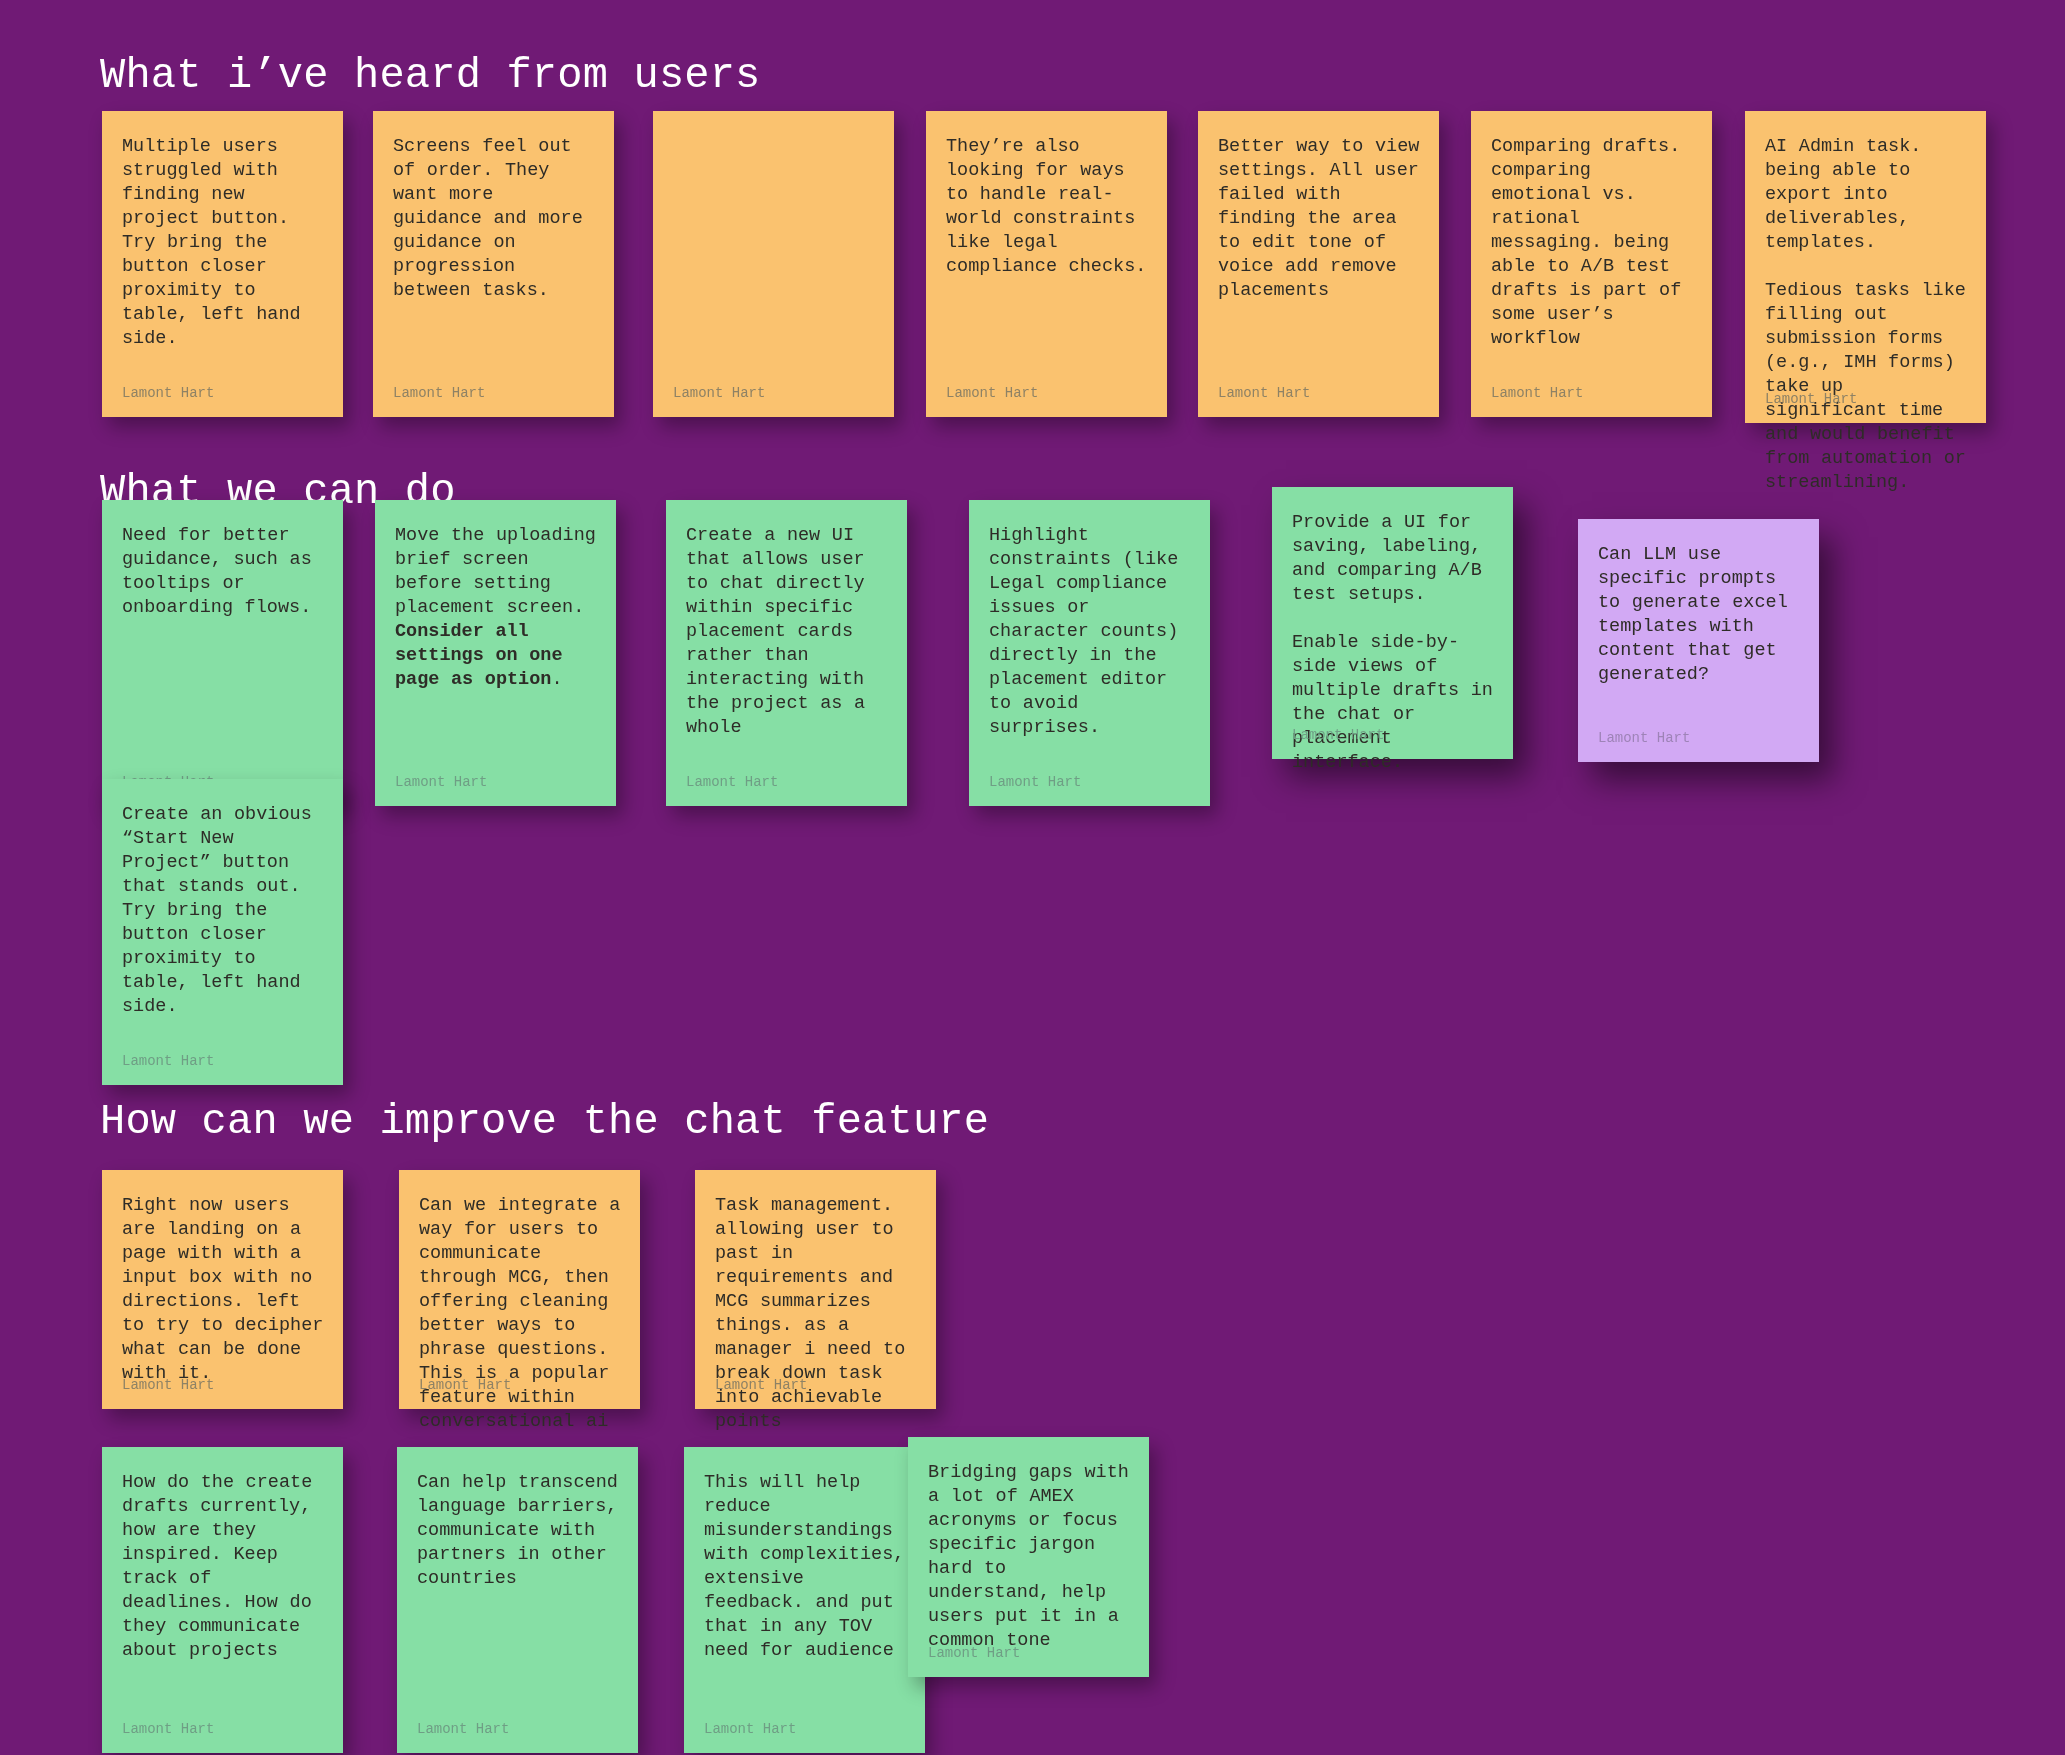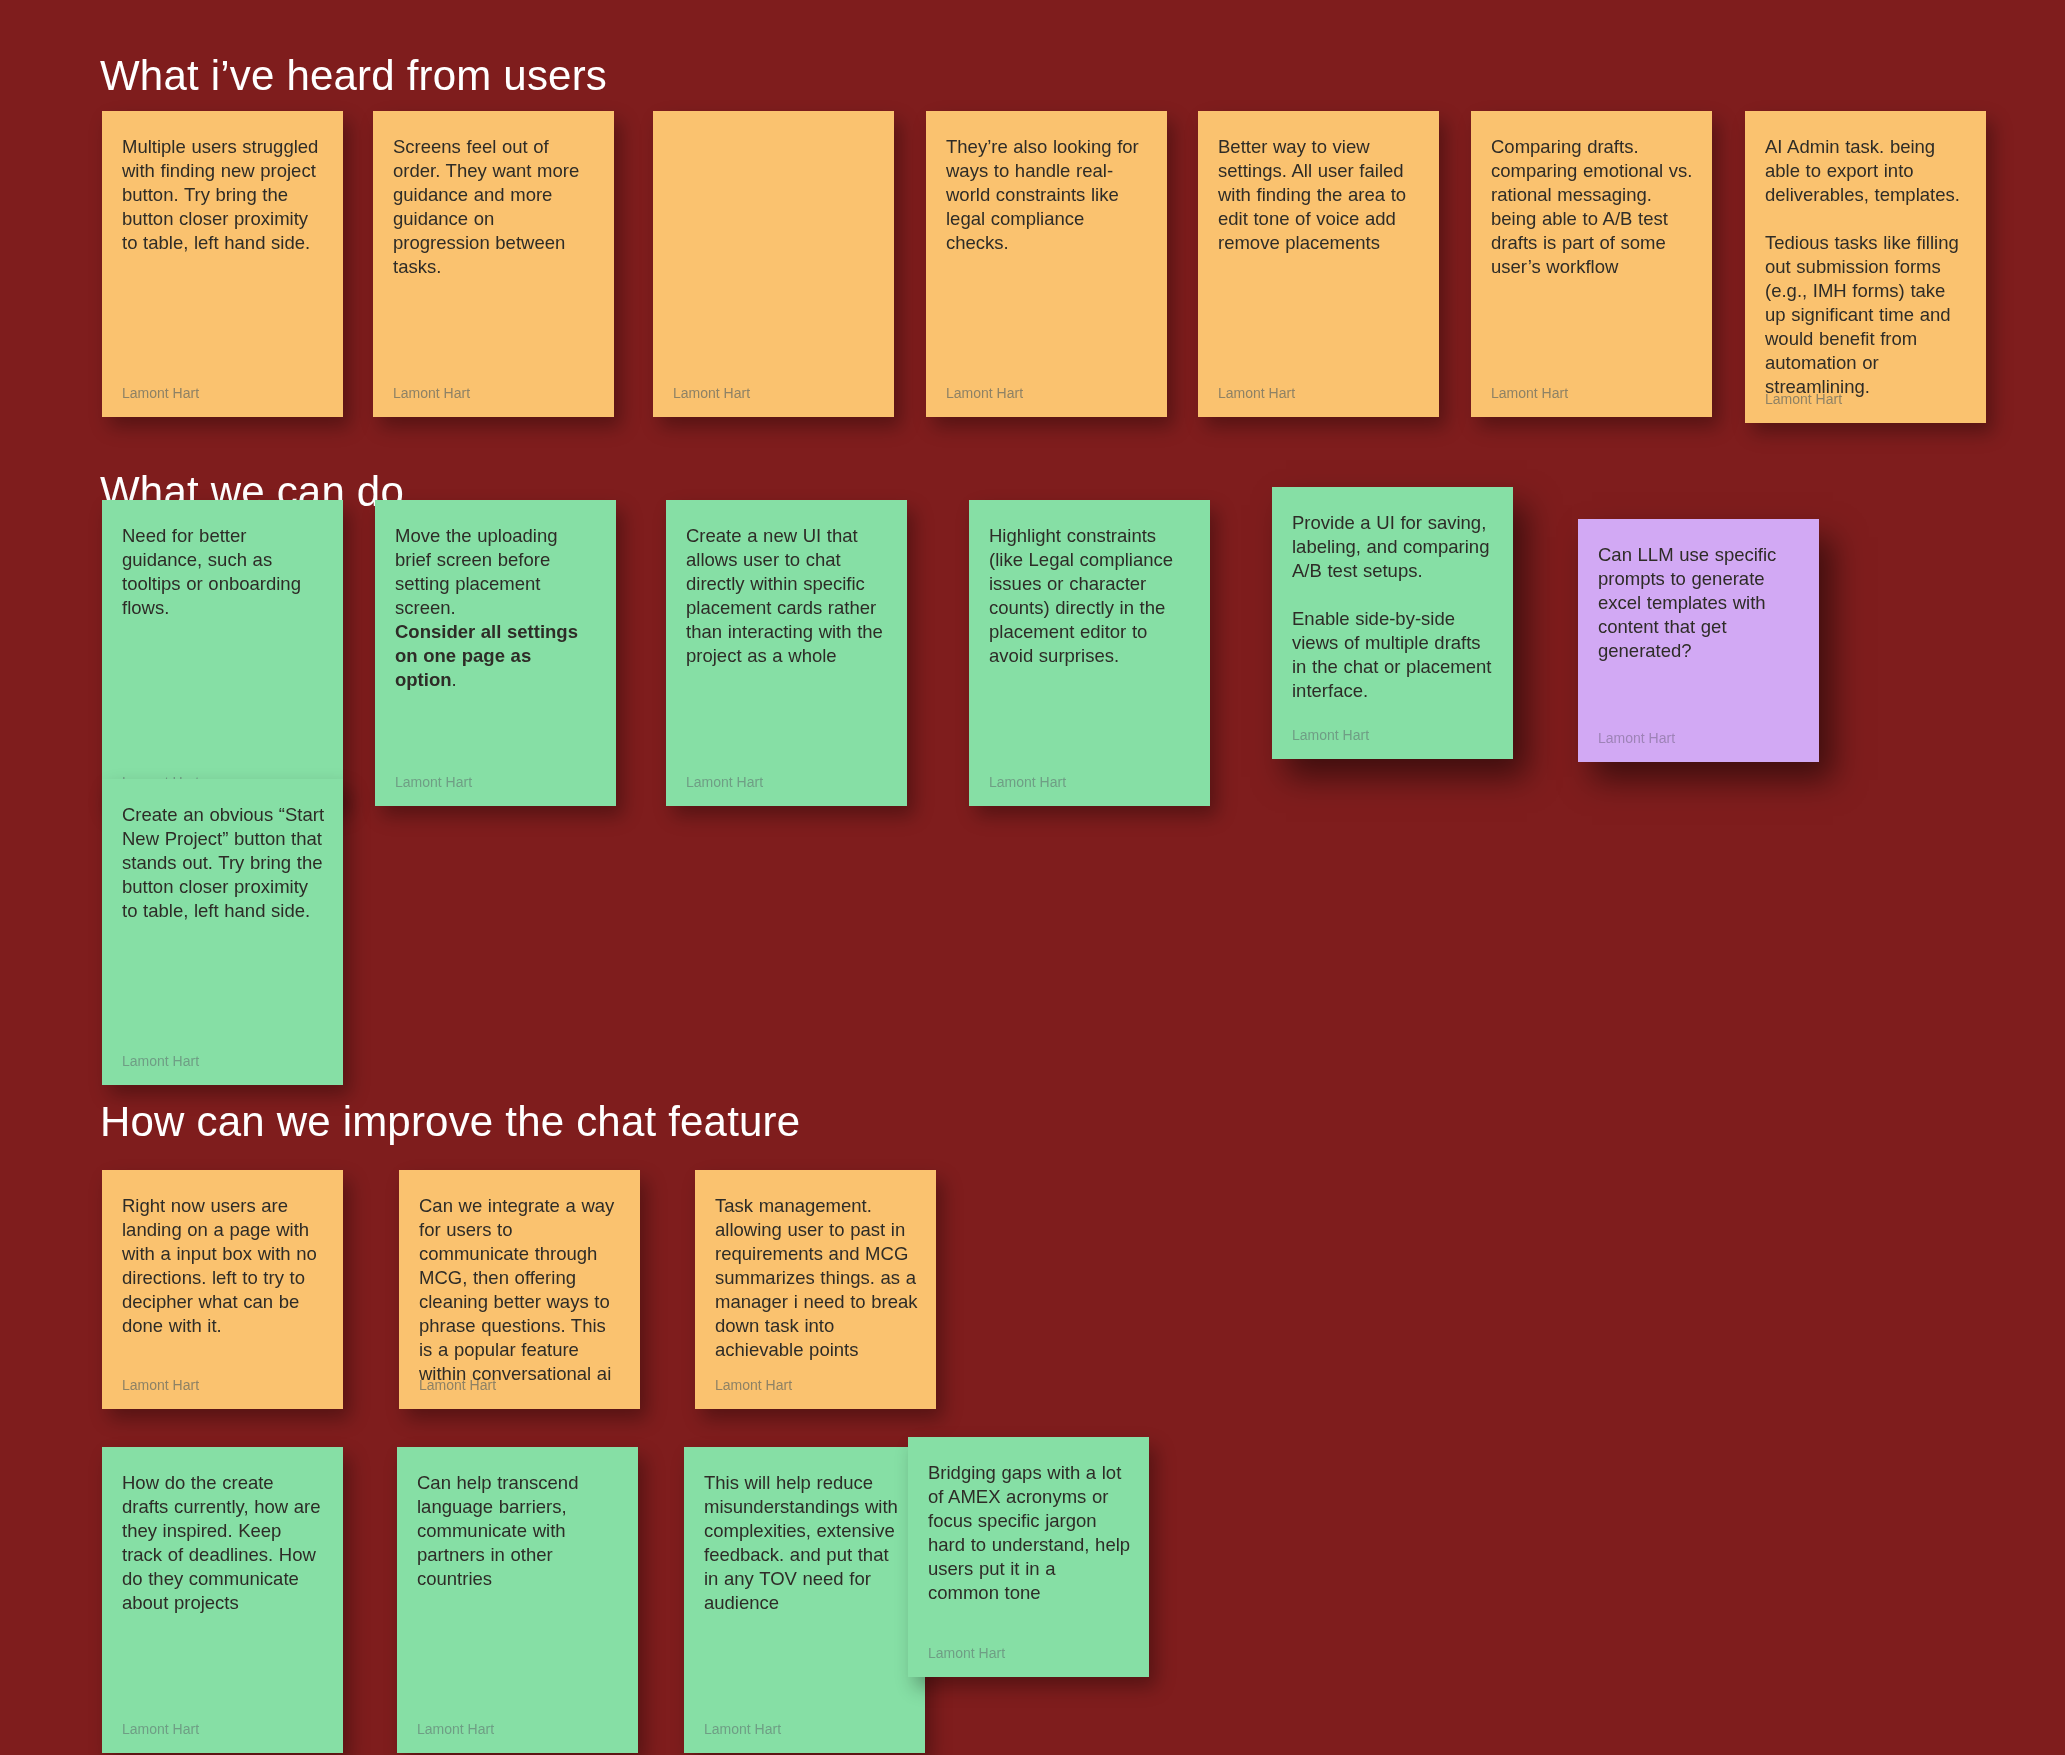--- a/index.html
+++ b/index.html
@@ -1,19 +1,19 @@
 <!DOCTYPE html>
 <html><head>
 <meta charset="utf-8">
 <style>
   html,body{margin:0;padding:0;background:#464544;}
   .board{
     position:relative;width:2065px;height:1755px;overflow:hidden;
-    background:#7f1d1d;
-    font-family:Liberation Sans, sans-serif;
+    background:#701a75;
+    font-family:Liberation Mono, monospace;
   }
   .section-title{
     position:absolute;
     color:#ffffff;
     font-size:42px;
     font-weight:500;
     letter-spacing:.2px;
     white-space:nowrap;
   }
   .note{

